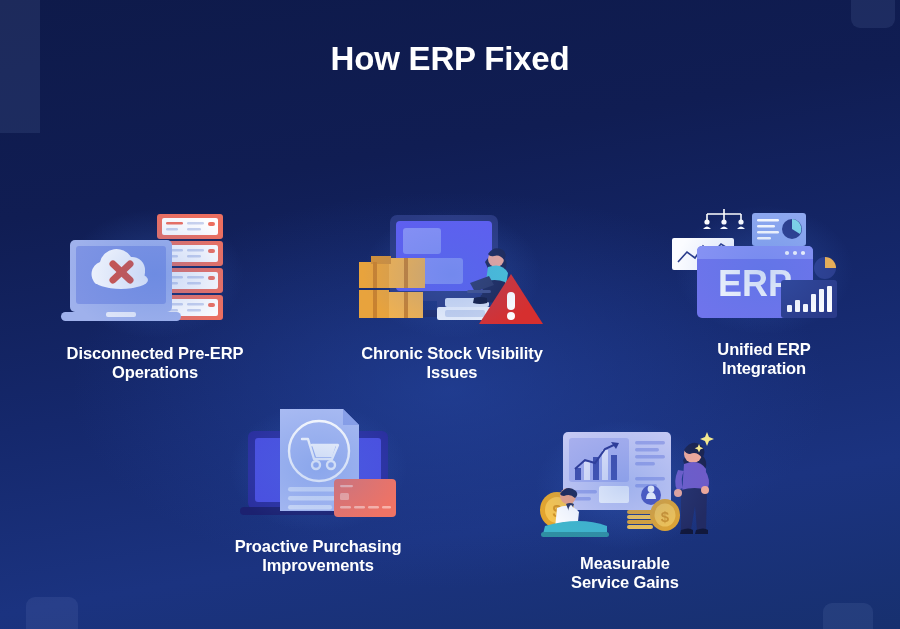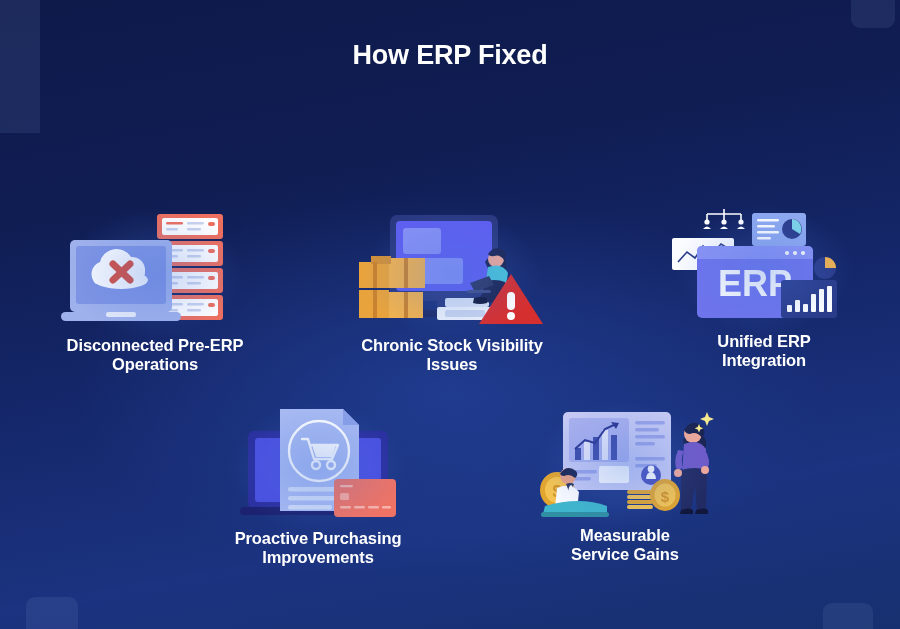--- a/index.html
+++ b/index.html
@@ -26,52 +26,52 @@
   #deco-tl { left:0; top:0; width:40px; height:133px; }
   #deco-tr { left:851px; top:-14px; width:44px; height:42px; border-radius:9px; }
   #deco-bl { left:26px; top:597px; width:52px; height:46px; border-radius:9px; }
   #deco-br { left:823px; top:603px; width:50px; height:44px; border-radius:9px; }
 
   
   #title-block {
     position:absolute; left:0; top:40px; width:900px;
     text-align:center;
     color:#ffffff;
-    font-size:27px;
+    font-size:33px;
     font-weight:bold;
     line-height:1.18;
     letter-spacing:-0.2px;
   }
   #title-block .tline { display:block; }
 
   
   .card { position:absolute; text-align:center; }
   .card .art { position:relative; margin:0 auto; }
   .card .label {
     color:#ffffff;
     font-weight:bold;
     font-size:16.5px;
     line-height:1.18;
     letter-spacing:-0.1px;
     white-space:pre-line;
-    margin-top:4px;
+    margin-top:12px;
   }
   .glow {
     position:absolute; left:50%; top:52%;
     transform:translate(-50%,-50%);
     width:180px; height:130px;
     border-radius:50%;
     background:radial-gradient(ellipse at center, rgba(70,120,220,0.30) 0%, rgba(60,110,210,0.0) 70%);
     pointer-events:none;
   }
   #card-1 { left:30px;  top:212px; width:250px; }
   #card-2 { left:327px; top:212px; width:250px; }
   #card-3 { left:639px; top:208px; width:250px; }
   #card-4 { left:193px; top:407px; width:250px; }
-  #card-5 { left:500px; top:404px; width:250px; }
+  #card-5 { left:500px; top:424px; width:250px; }
   #card-1 .art, #card-2 .art, #card-3 .art { width:190px; height:120px; }
   #card-4 .art, #card-5 .art { width:180px; height:118px; }
   svg { display:block; overflow:visible; }
 </style>
 </head>
 <body>
 
 <div id="infographic">
 
   <div class="deco" id="deco-tl"></div>

